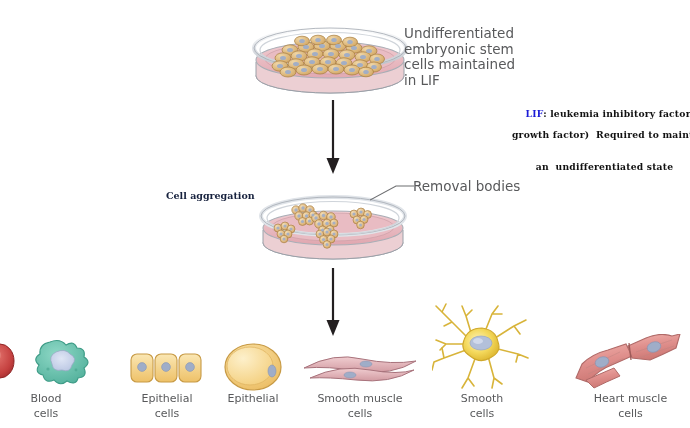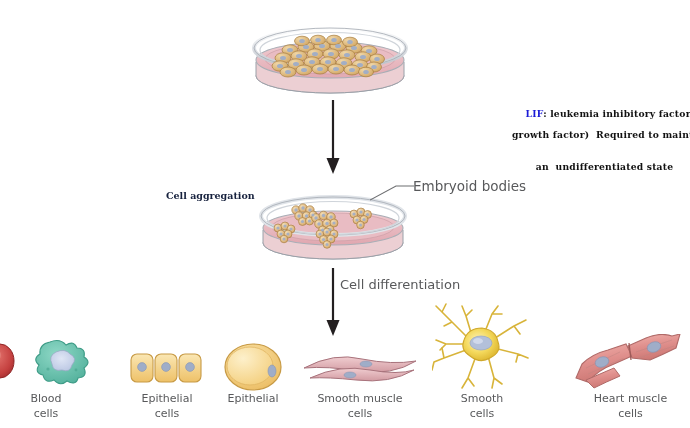--- a/index.html
+++ b/index.html
@@ -148,20 +148,24 @@
         <ellipse cx="102" cy="66" rx="3" ry="2"></ellipse>
           <ellipse cx="116" cy="68" rx="2.8" ry="2"></ellipse>
         <ellipse cx="52" cy="37" rx="2.8" ry="2"></ellipse>
           <ellipse cx="68" cy="36" rx="2.8" ry="2"></ellipse>
         <ellipse cx="84" cy="36" rx="2.8" ry="2"></ellipse>
           <ellipse cx="100" cy="38" rx="2.8" ry="2"></ellipse>
       </g>
     </g>
   </svg>
 
+  <div class="abs callout" style="left:404px;top:26px;width:120px;">Undifferentiated
+embryonic stem
+cells maintained
+in LIF</div>
 
   <div class="abs lif-note" style="left:512px;top:98px;width:185px;overflow:hidden;">
     <span class="tag">LIF</span><span>:</span><span> leukemia inhibitory factor   (po</span>
     <span class="lif-l2">growth factor)  Required to mainta</span>
     <span class="lif-l3">an  undifferentiated state</span>
   </div>
 
   <svg class="abs" style="left:322px;top:100px;" width="22" height="78" viewBox="0 0 22 78">
     <line x1="11" y1="0" x2="11" y2="62" stroke="#231f20" stroke-width="2.2"></line>
     <polygon points="11,74 4.5,58 17.5,58" fill="#231f20"></polygon>
@@ -283,27 +287,26 @@
         <circle cx="3" cy="6" r="1.6"></circle>
           <circle cx="10" cy="5.5" r="1.6"></circle>
           <circle cx="6.5" cy="11" r="1.5"></circle>
       </g>
     </g>
   </svg>
 
   <svg class="abs" style="left:370px;top:180px;" width="44" height="26" viewBox="0 0 44 26">
     <path d="M0 20 L26 6 L44 6" fill="none" stroke="#6d6e71" stroke-width="1.1"></path>
   </svg>
-  <div class="abs callout" style="left:413px;top:179px;white-space:nowrap;">Embryoid bodies</div>
+  <div class="abs callout" style="left:413px;top:179px;white-space:nowrap;">Removal bodies</div>
 
   <svg class="abs" style="left:322px;top:268px;" width="22" height="72" viewBox="0 0 22 72">
     <line x1="11" y1="0" x2="11" y2="56" stroke="#231f20" stroke-width="2.2"></line>
     <polygon points="11,68 4.5,52 17.5,52" fill="#231f20"></polygon>
   </svg>
-  <div class="abs arrow-label" style="left:340px;top:277px;">Cell differentiation</div>
 
   <svg class="abs" style="left:-12px;top:336px;" width="110" height="52" viewBox="0 0 110 52">
     <defs>
       <radialGradient id="rbcG" cx="0.4" cy="0.35" r="0.75">
         <stop offset="0" stop-color="#e2726c"></stop>
         <stop offset="0.7" stop-color="#c4403f"></stop>
         <stop offset="1" stop-color="#9e2b2d"></stop>
       </radialGradient>
       <radialGradient id="wbcG" cx="0.4" cy="0.32" r="0.8">
         <stop offset="0" stop-color="#8ed8c6"></stop>

